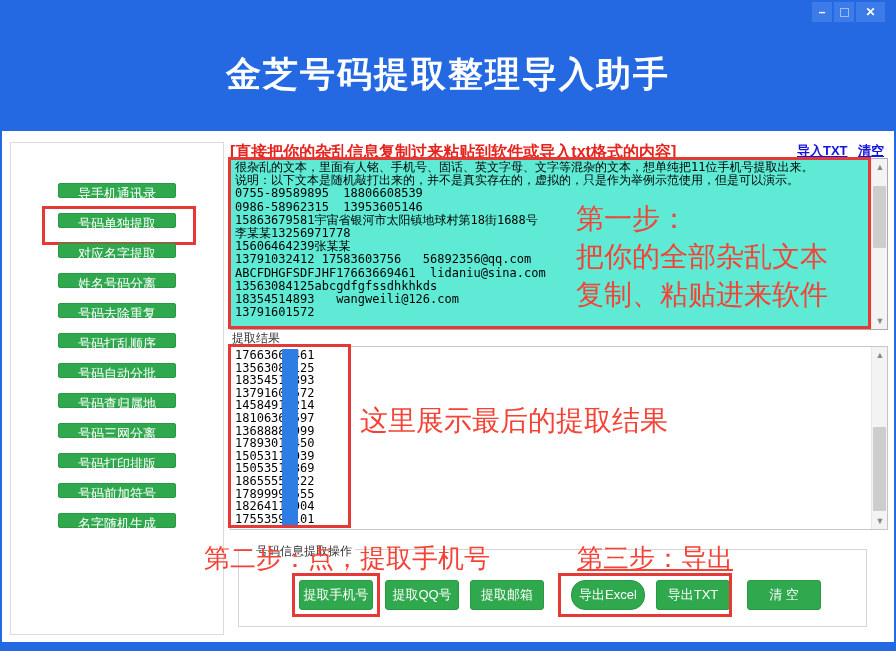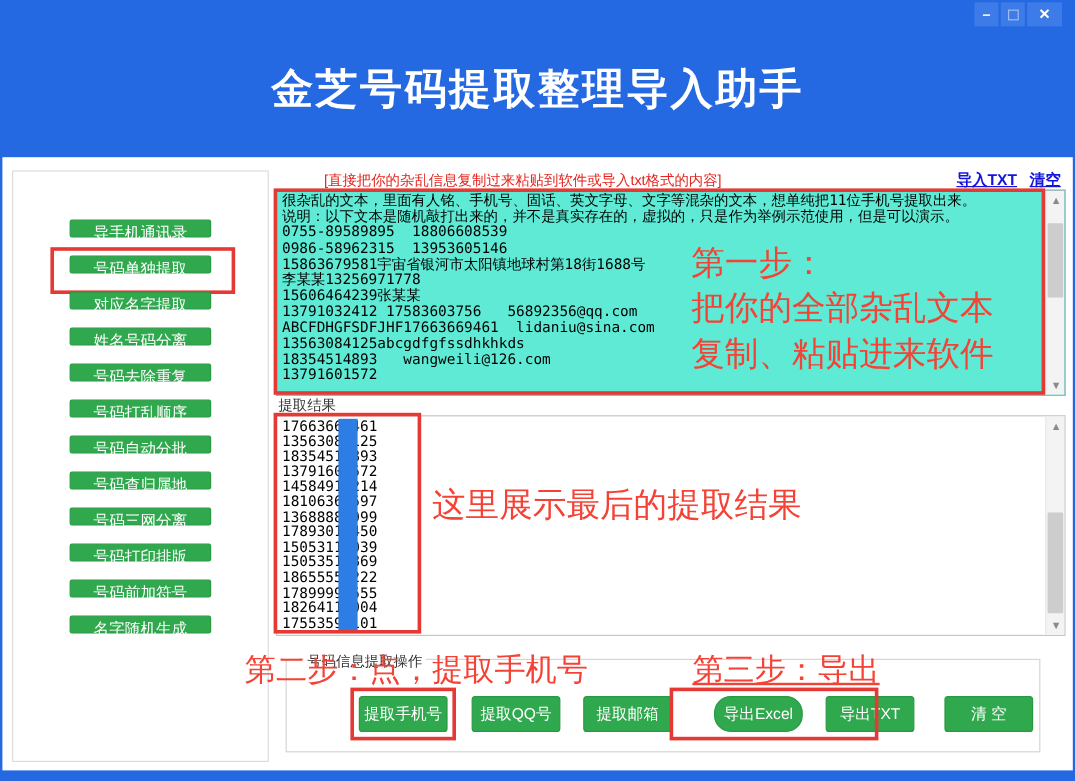--- a/index.html
+++ b/index.html
@@ -22,21 +22,21 @@
   .btn-close { left:856px; width:29px; }
   .btn-max .sq { display:inline-block; width:9px; height:9px; border:1px solid #9DBDF5; vertical-align:middle; }
 
   
   .side-panel { position:absolute; left:10px; top:142px; width:214px; height:493px; background:#fff; border:1px solid #DCDCDC; display:flex; flex-direction:column; align-items:center; padding-top:40px; gap:15px; }
   .green-btn { background:#30A84E; border:1px solid #289A44; color:#fff; border-radius:2px; cursor:pointer; font-family:"Liberation Sans",sans-serif; }
   .side-btn { position:relative; width:118px; height:15px; font-size:13px; line-height:19px; }
   .side-btn.highlighted::before { content:""; position:absolute; left:-17px; top:-8px; width:148px; height:33px; border:3px solid #E53935; pointer-events:none; }
 
   
-  .inst-label { position:absolute; left:230px; top:142px; color:#E5241D; font-size:12px; font-weight:normal;margin-left:40px; }
+  .inst-label { position:absolute; left:230px; top:142px; color:#E5241D; font-size:16px; font-weight:bold; }
   .links { position:absolute; right:12px; top:141px; }
   .link { color:#1414DD; font-size:13px; font-weight:bold; text-decoration:underline; margin-left:6px; cursor:pointer; }
 
   
   .input-box { position:absolute; left:230px; top:158px; width:658px; height:172px; background:#5eead4; border:1px solid #ABADB3; overflow:hidden; }
   .ta-content { position:absolute; left:0; top:0; right:16px; padding:2px 4px; }
   .ta-line { font-family:"DejaVu Sans Mono", monospace; font-size:12px; line-height:13.2px; white-space:pre; color:#000; }
 
   
   .vscroll { position:absolute; top:0; right:0; width:16px; height:100%; background:#F3F3F3; border-left:1px solid #E8E8E8; }
@@ -60,21 +60,21 @@
   
   .results-label { position:absolute; left:232px; top:330px; font-size:12px; color:#333; }
   .results-box { position:absolute; left:230px; top:346px; width:658px; height:184px; background:#fff; border:1px solid #C6C6C6; overflow:hidden; }
   .res-content { position:absolute; left:0; top:0; padding:2px 4px; }
   .res-line { font-family:"DejaVu Sans Mono", monospace; font-size:12px; line-height:12.6px; white-space:pre; color:#000; }
   .sel-band { position:absolute; left:51px; top:2px; width:16px; height:176px; background:#2E7DE5; z-index:2; }
 
   
   .group-box { position:absolute; left:238px; top:549px; width:629px; height:78px; border:1px solid #D5D5D5; }
   .group-label { position:absolute; left:14px; top:-7px; background:#fff; padding:0 3px; font-size:12px; color:#333; }
-  .actions { position:absolute; left:299px; top:580px; display:flex; z-index:3;gap:8px; }
+  .actions { position:absolute; left:299px; top:580px; display:flex; z-index:3; }
   .action-btn { width:74px; height:30px; font-size:13px; border-radius:3px; }
   .action-btn:nth-child(2){ margin-left:12px; } .action-btn:nth-child(3){ margin-left:11px; }
   .action-btn:nth-child(4){ margin-left:27px;border-radius:14px; } .action-btn:nth-child(5){ margin-left:11px; }
   .action-btn:nth-child(6){ margin-left:17px; }
 </style>
 </head>
 <body>
 
 <div class="window">
 

